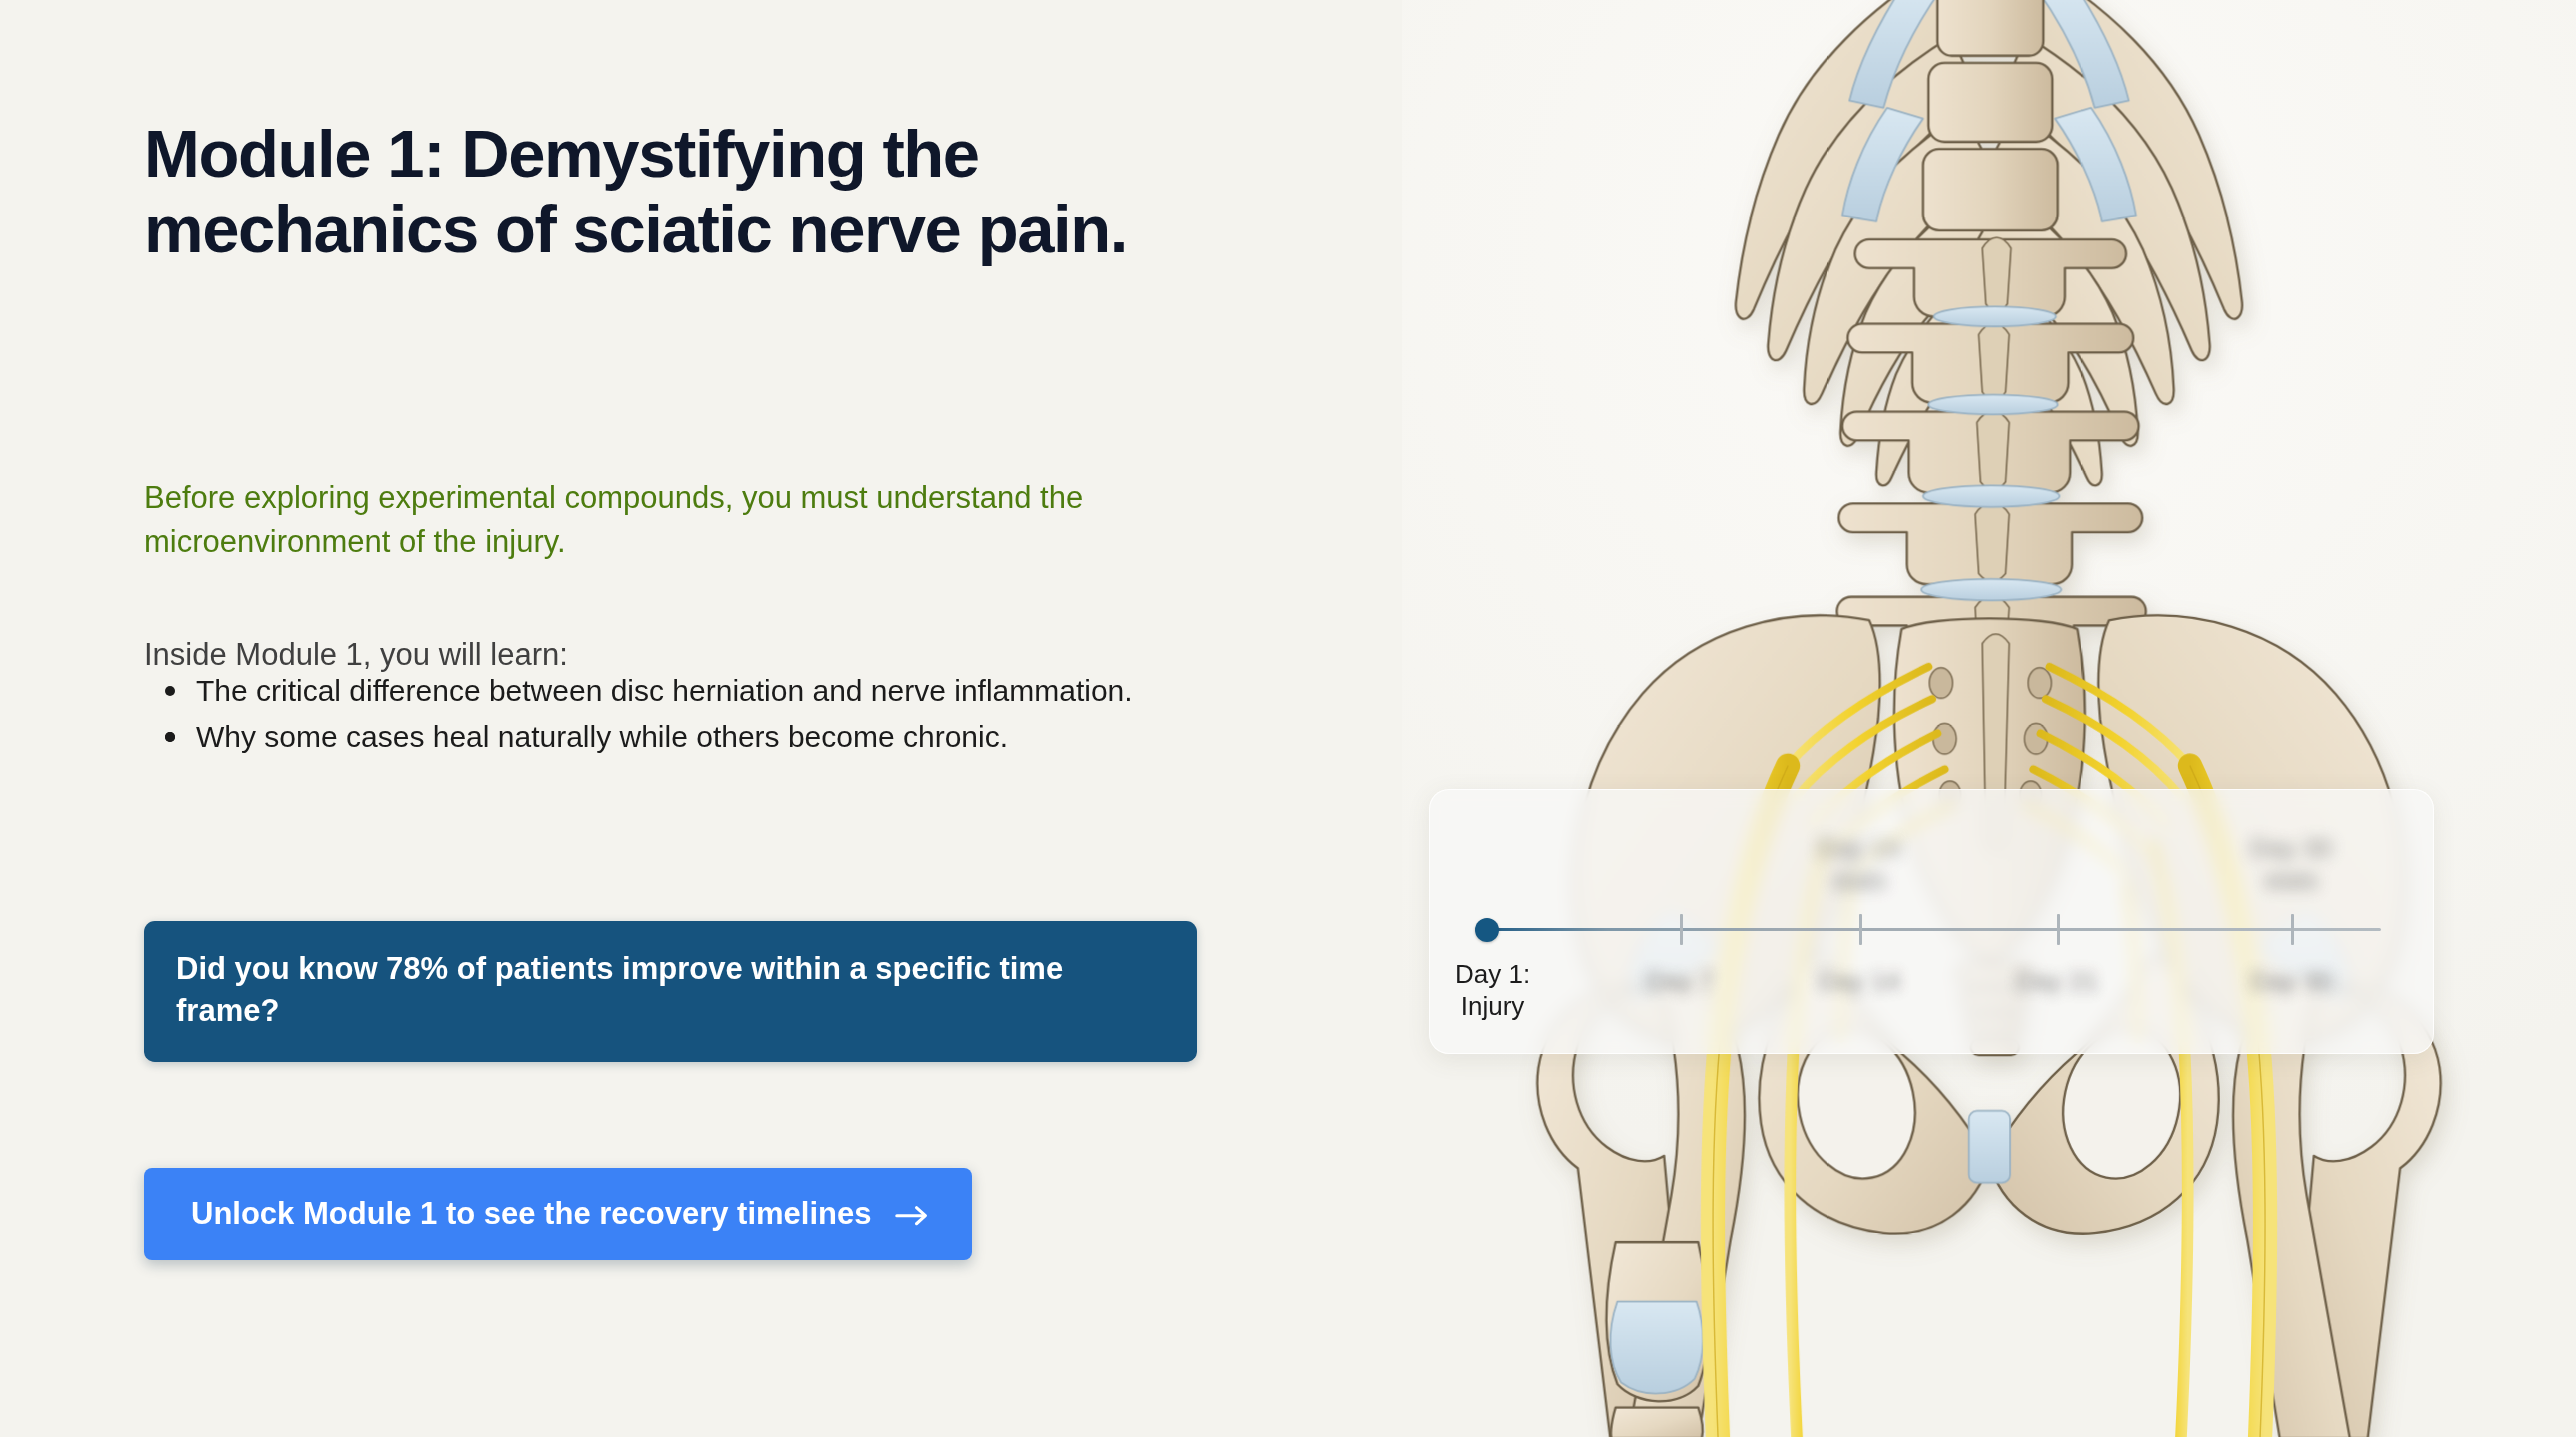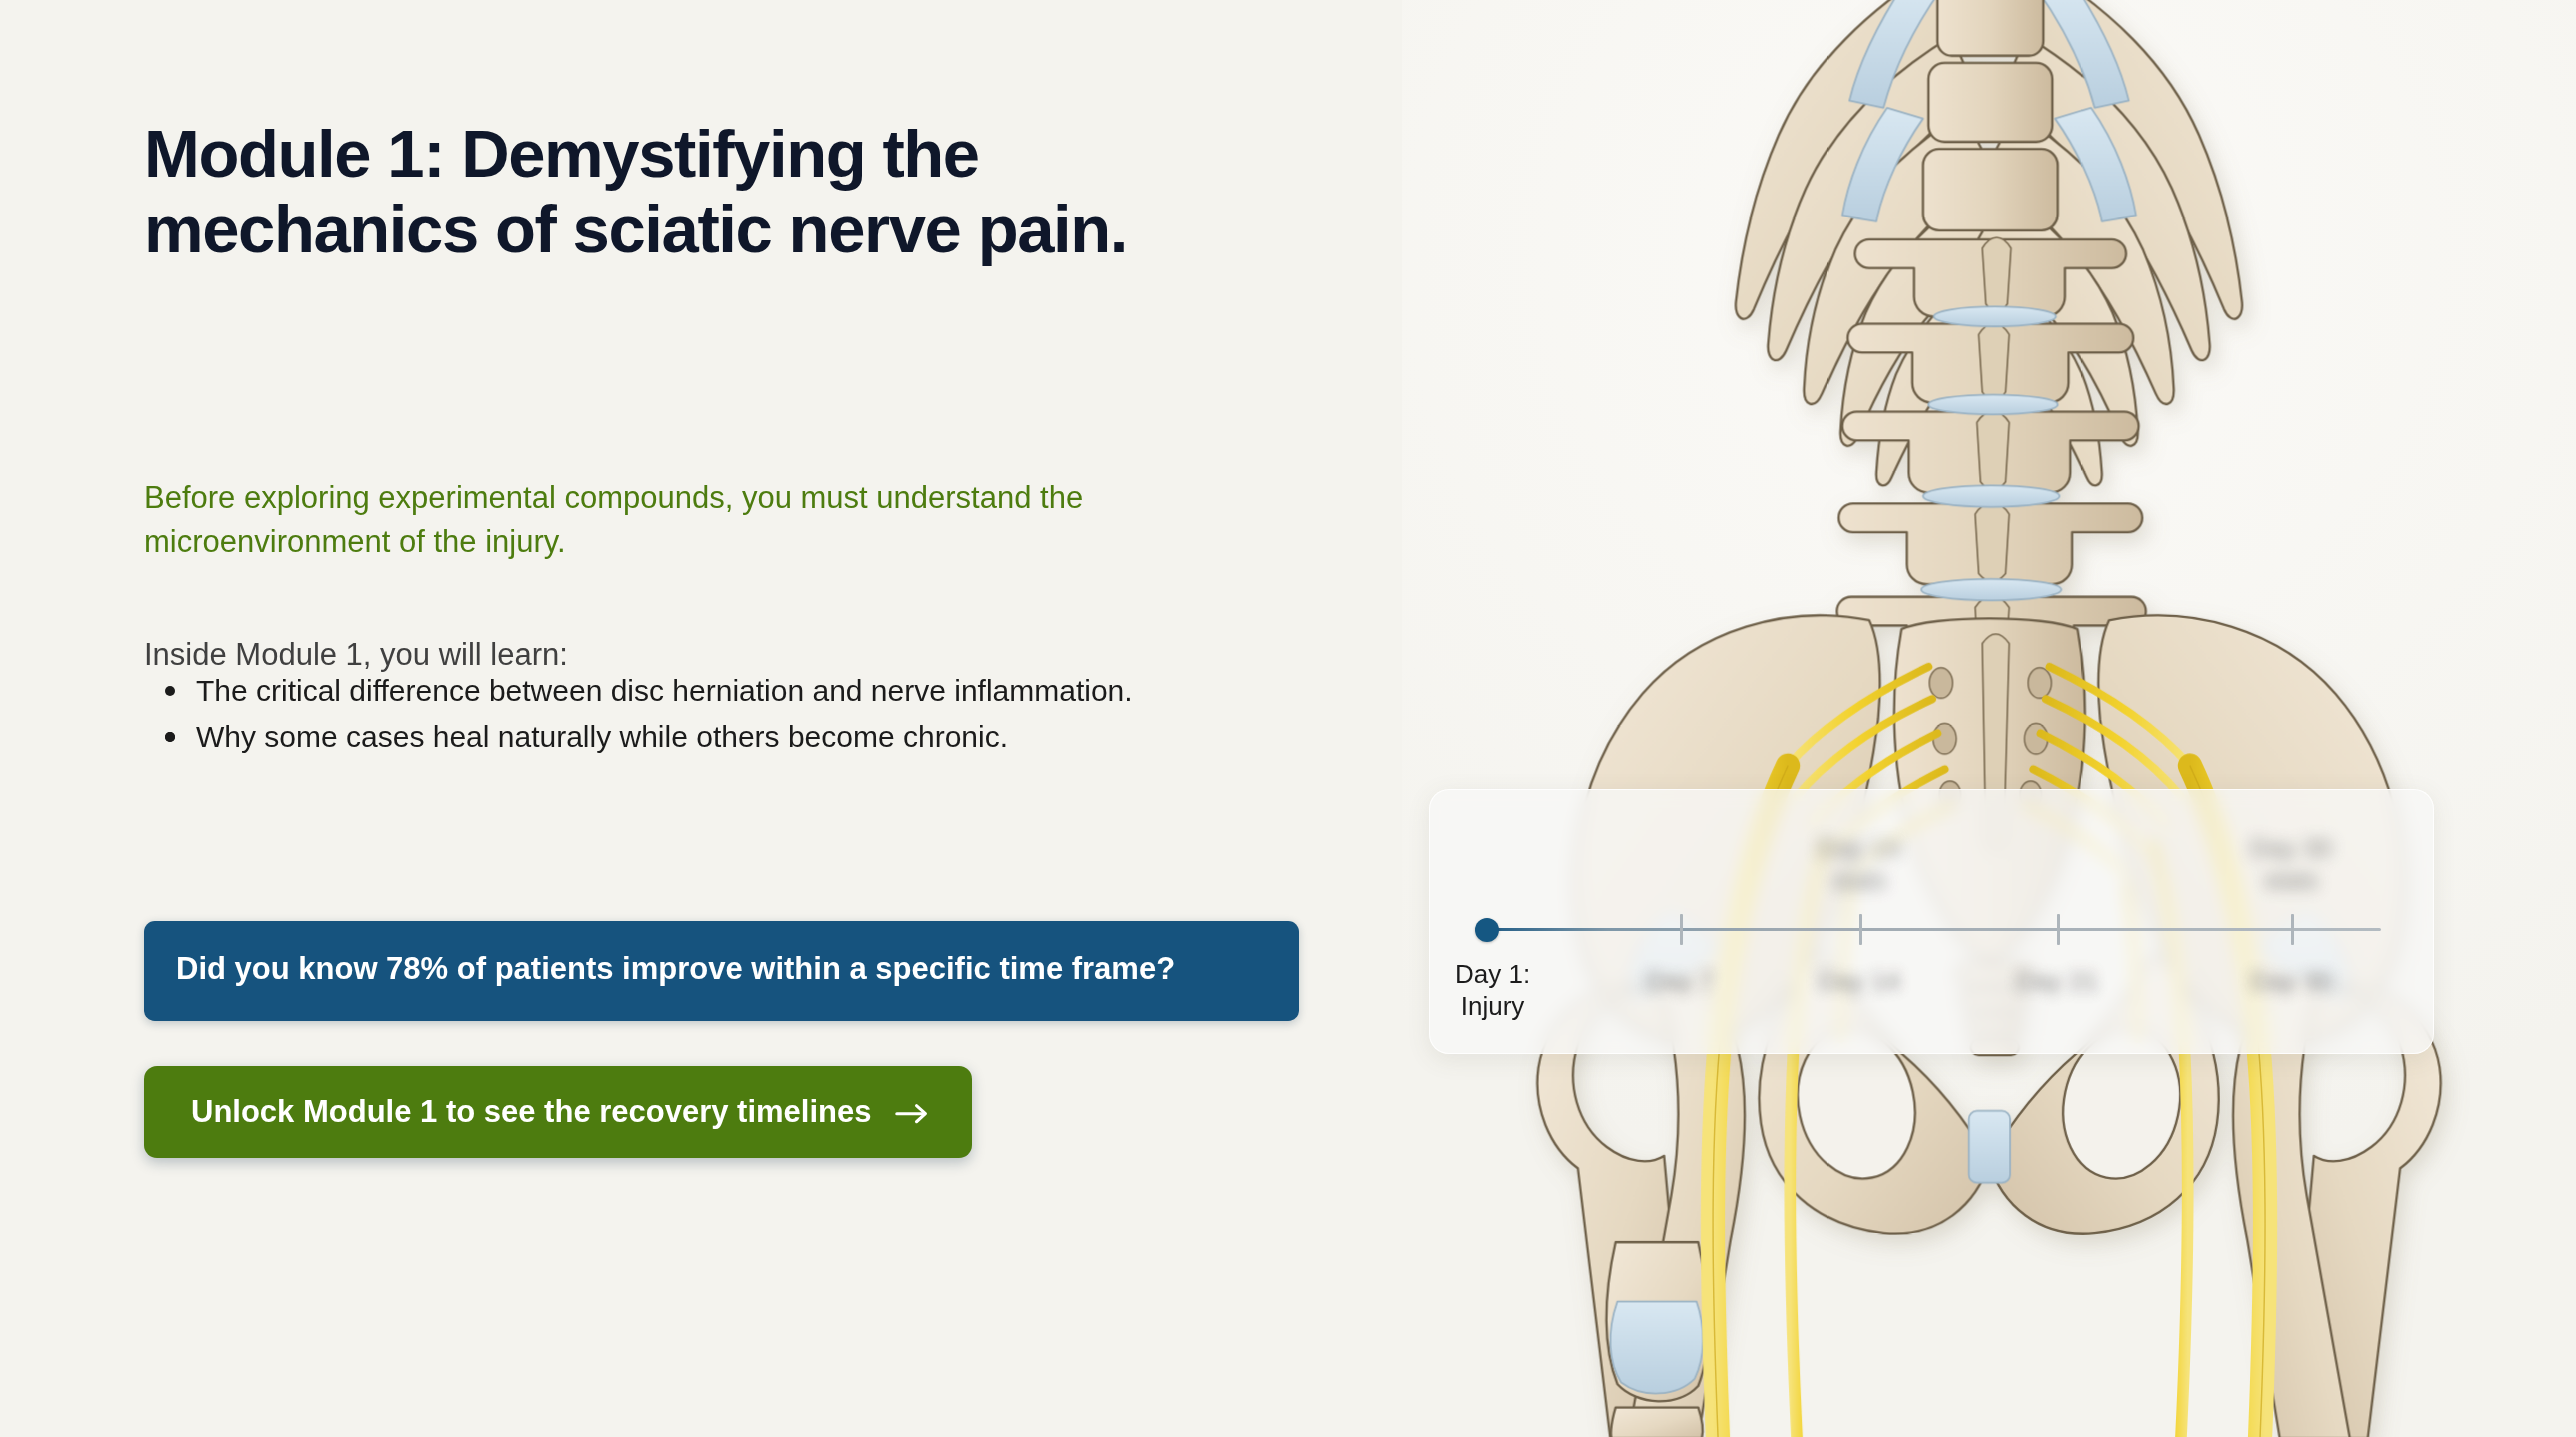--- a/index.html
+++ b/index.html
@@ -37,36 +37,36 @@
     font-size:30px;line-height:1.44;list-style:none;
   }
   .bullets li{position:relative;margin:0 0 2.7px 0;}
   .bullets li .dot{
     position:absolute;left:-31px;top:0.56em;
     width:10px;height:10px;border-radius:50%;background:#1b1b1b;
   }
 
   
   .stat-card{
-    position:absolute;left:144px;top:921px;width:1155px;
+    position:absolute;left:144px;top:921px;width:1053px;
     box-sizing:border-box;
     background:#16537e;color:#ffffff;
     border-radius:10.8px;
     padding:27px 32px 31px 32px;
     font-size:31px;line-height:1.34;font-weight:bold;
     box-shadow:0 2.7px 9px rgba(20,50,75,0.22);
   }
 
   
   .cta{
-    position:absolute;left:144px;top:1066px;
+    position:absolute;left:144px;top:1168px;
     box-sizing:border-box;
     display:inline-flex;align-items:center;gap:23.4px;
-    background:#4d7c0f;color:#ffffff;
-    border:none;border-radius:13px;
+    background:#3b82f6;color:#ffffff;
+    border:none;border-radius:8px;
     padding:30px 43px 31px 47px;
     font-family:"Liberation Sans", sans-serif;
     font-size:31px;font-weight:bold;line-height:1;
     cursor:pointer;
     box-shadow:0 4.5px 12.6px rgba(20,50,75,0.26);
   }
   .cta .arrow{display:inline-block;width:34px;height:23.4px;}
 
   
   .art{

